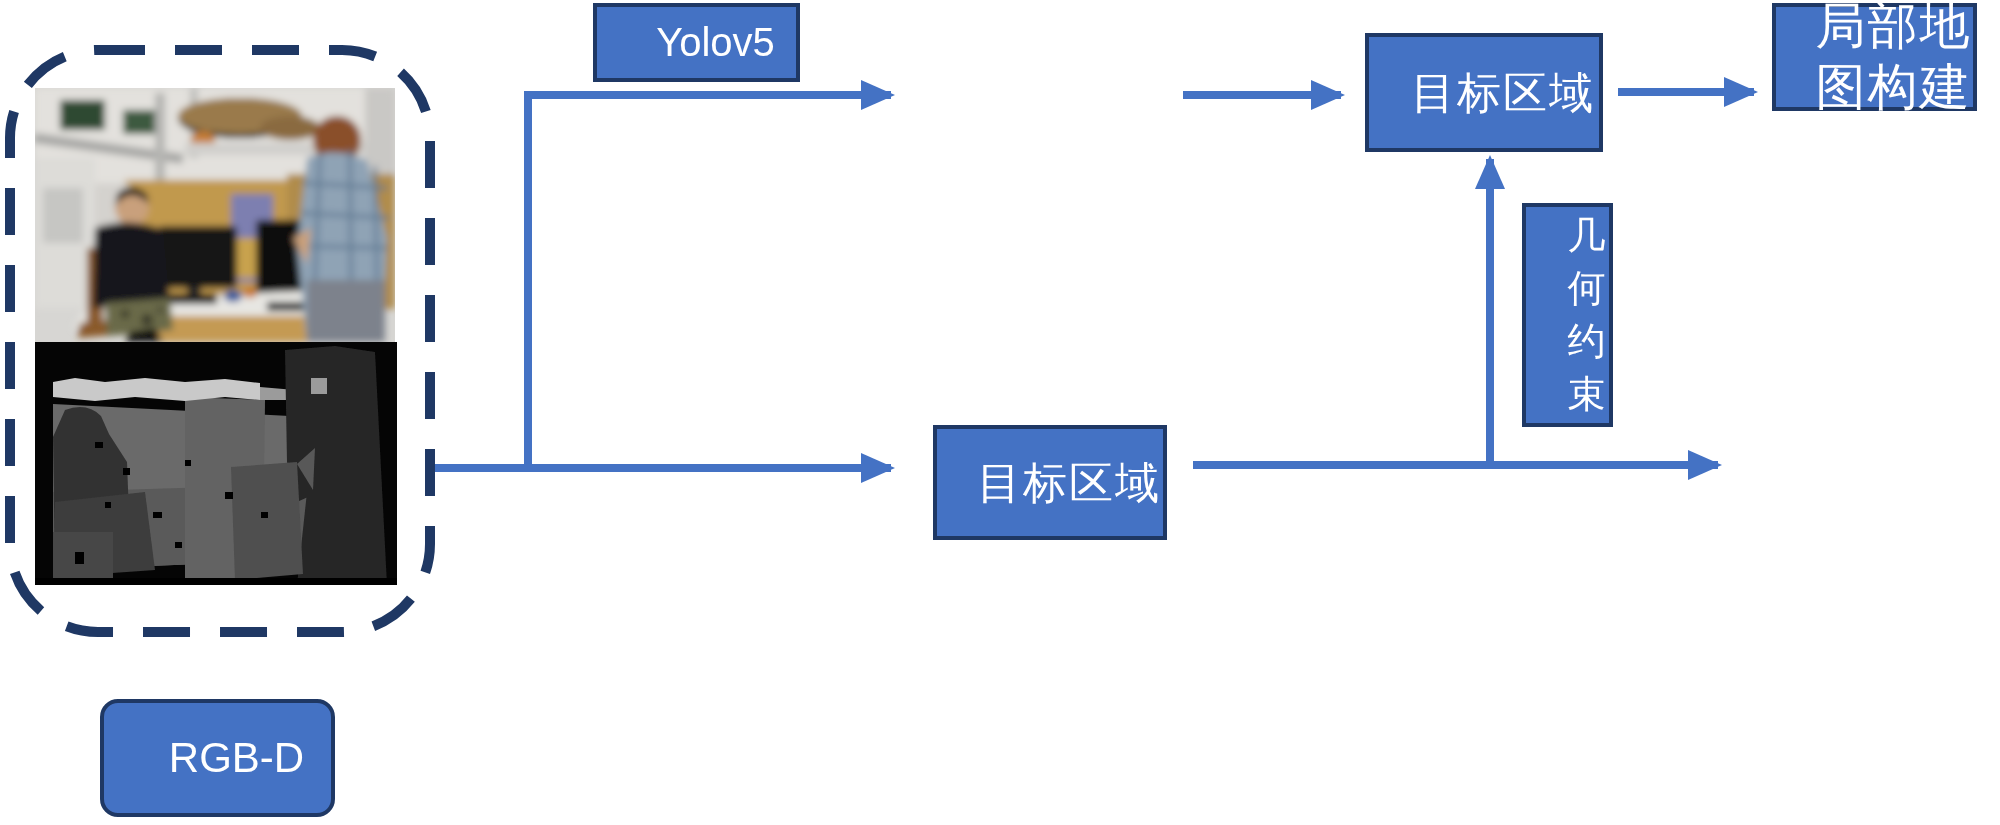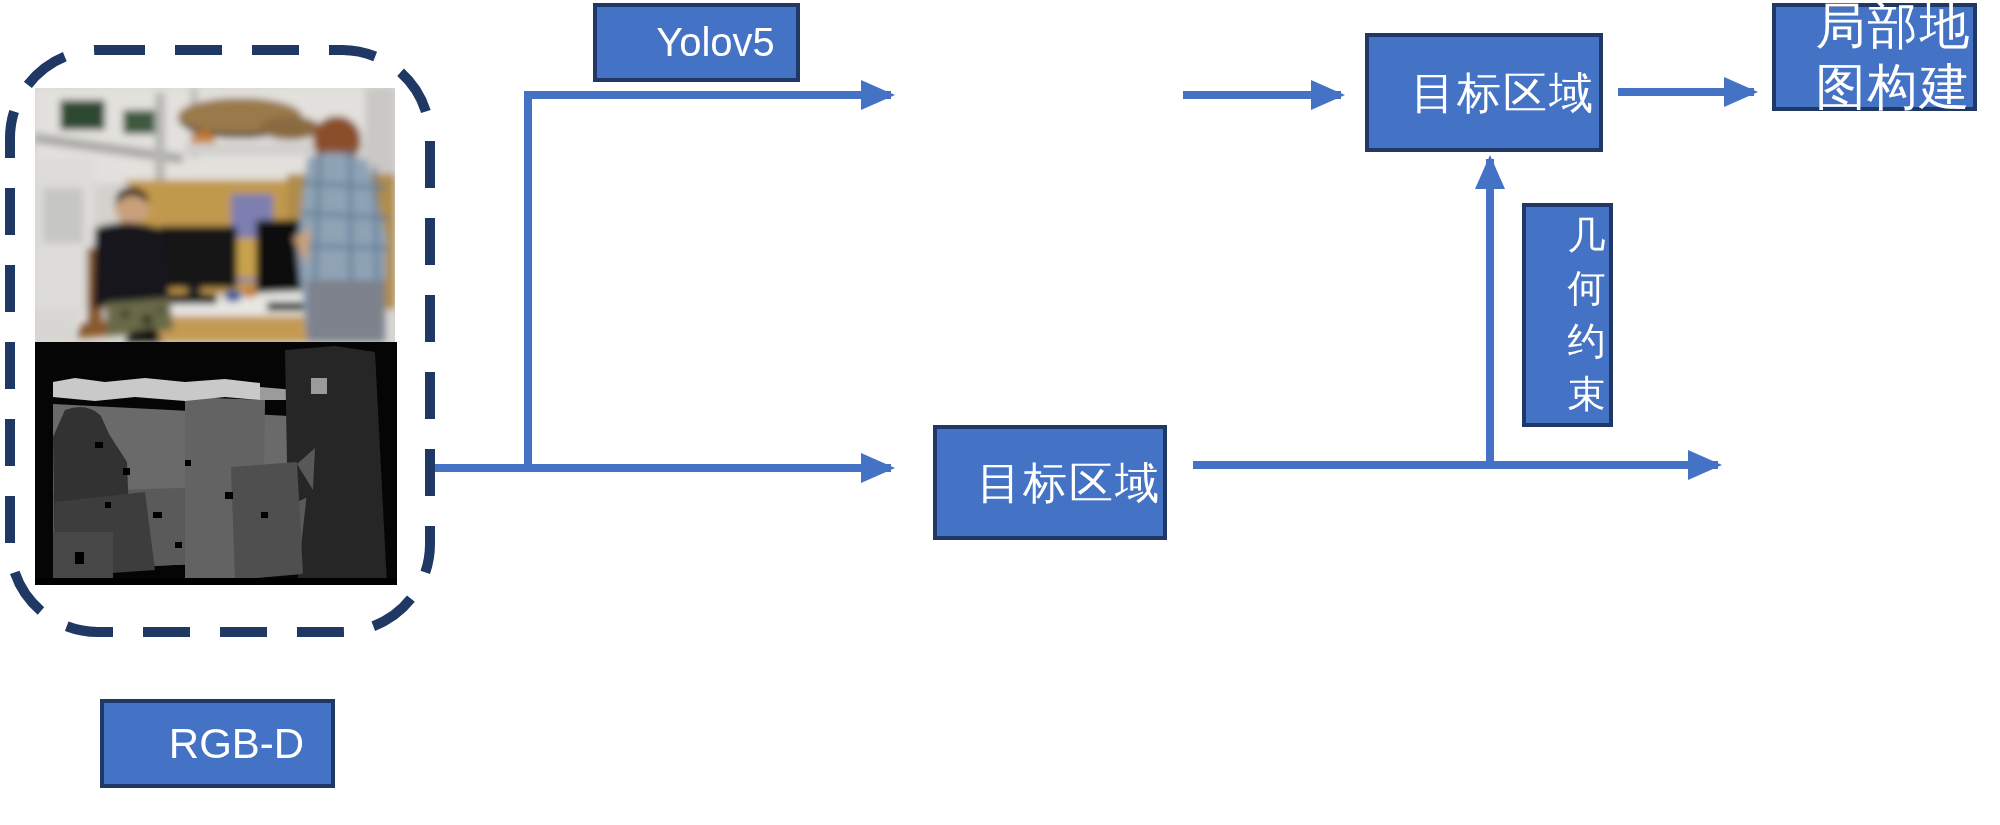--- a/index.html
+++ b/index.html
@@ -34,21 +34,21 @@
     padding-left:38px;
   }
   .node .line{white-space:nowrap;}
   #node-yolov5      {left:593px; top:3px;   width:207px; height:79px;  font-size:40px;}
   #node-background  {left:933px; top:35px;  width:234px; height:115px; font-size:44px; letter-spacing:2px;}
   #node-static      {left:1365px;top:33px;  width:238px; height:119px; font-size:44px; letter-spacing:2px;}
   #node-localmap    {left:1772px;top:3px;   width:205px; height:108px; font-size:50px; letter-spacing:2px;}
   #node-target      {left:933px; top:425px; width:234px; height:115px; font-size:44px; letter-spacing:2px;}
   #node-geo         {left:1522px;top:203px; width:91px;  height:224px; font-size:38px; line-height:1.4;}
   #node-dynamic     {left:1770px;top:375px; width:225px; height:188px; font-size:44px; letter-spacing:2px;}
-  #node-rgbd        {left:100px; top:699px; width:235px; height:89px; font-size:42px;}
+  #node-rgbd        {left:100px; top:699px; width:235px; height:118px; font-size:42px;border-radius:18px;}
   .img-wrap{position:absolute;display:block;}
   #rgb-image  {left:35px; top:88px;  width:360px; height:254px;}
   #depth-image{left:35px; top:342px; width:362px; height:243px;}
   svg{display:block;}
   .connector{stroke:var(--connector);stroke-width:8;fill:none;}
   .arrowhead{fill:var(--connector);}
   .dashed-frame{stroke:var(--dashed-border);stroke-width:10;fill:none;}
 </style>
 </head>
 <body>

